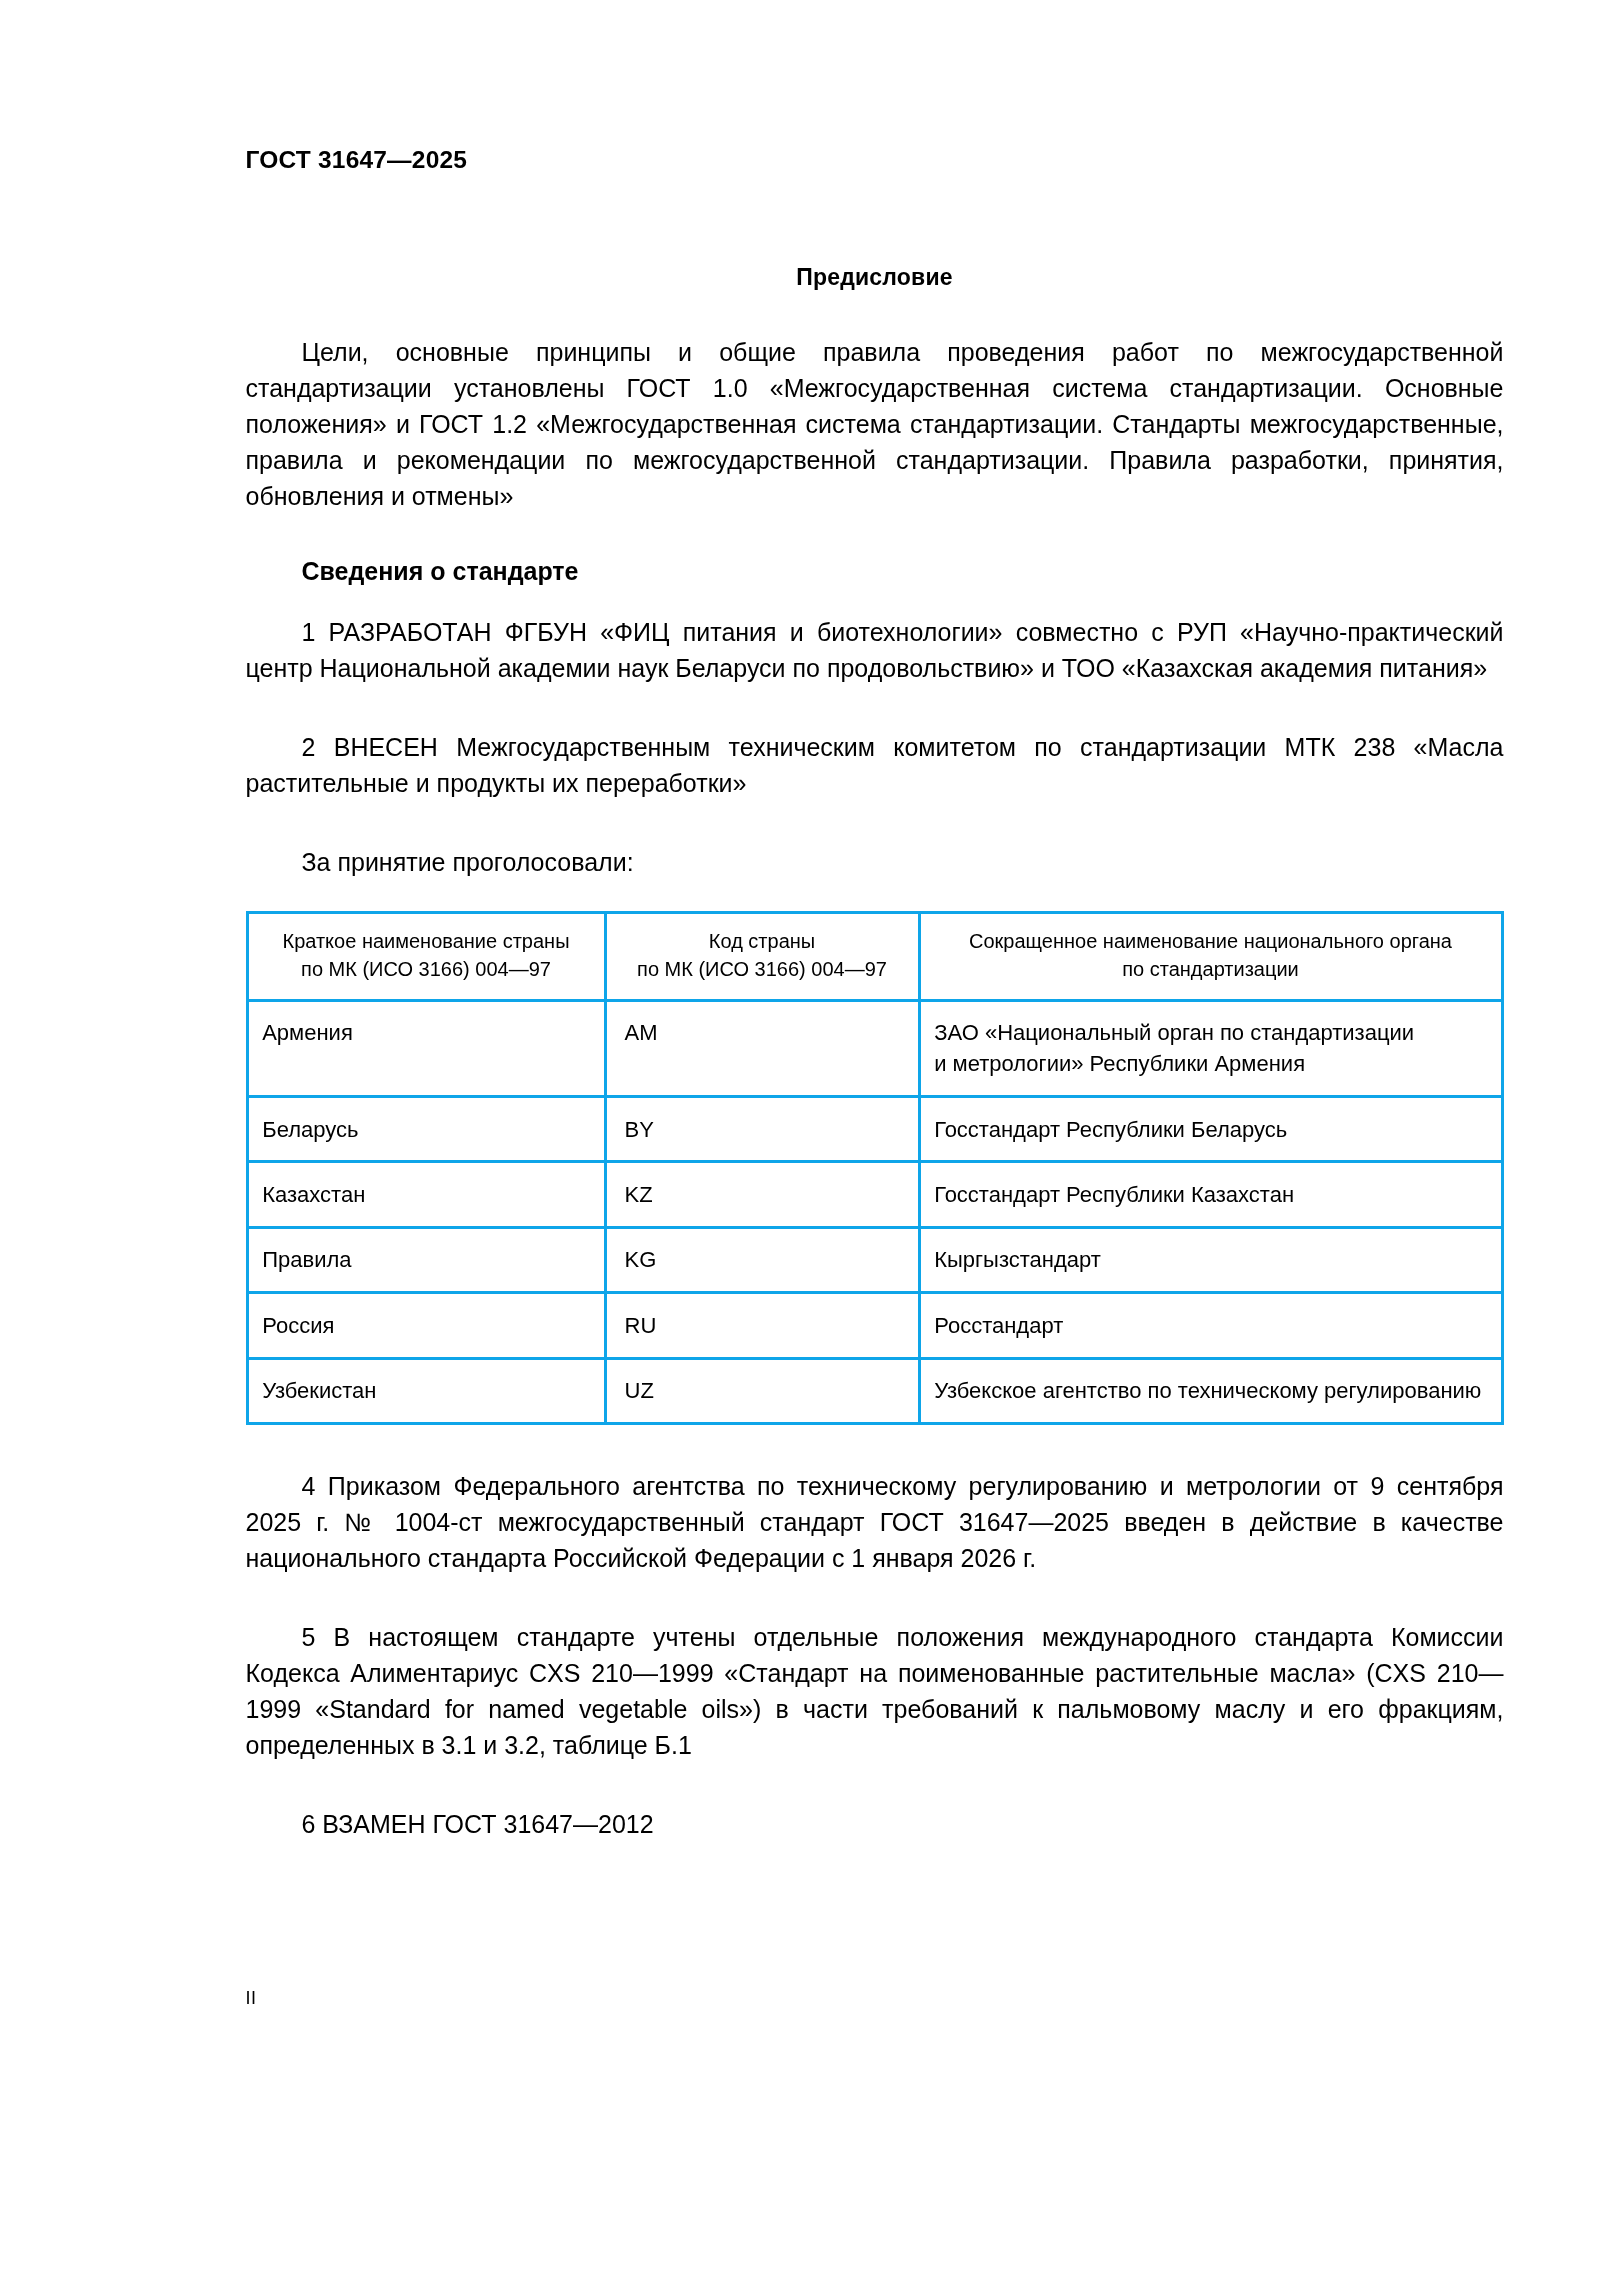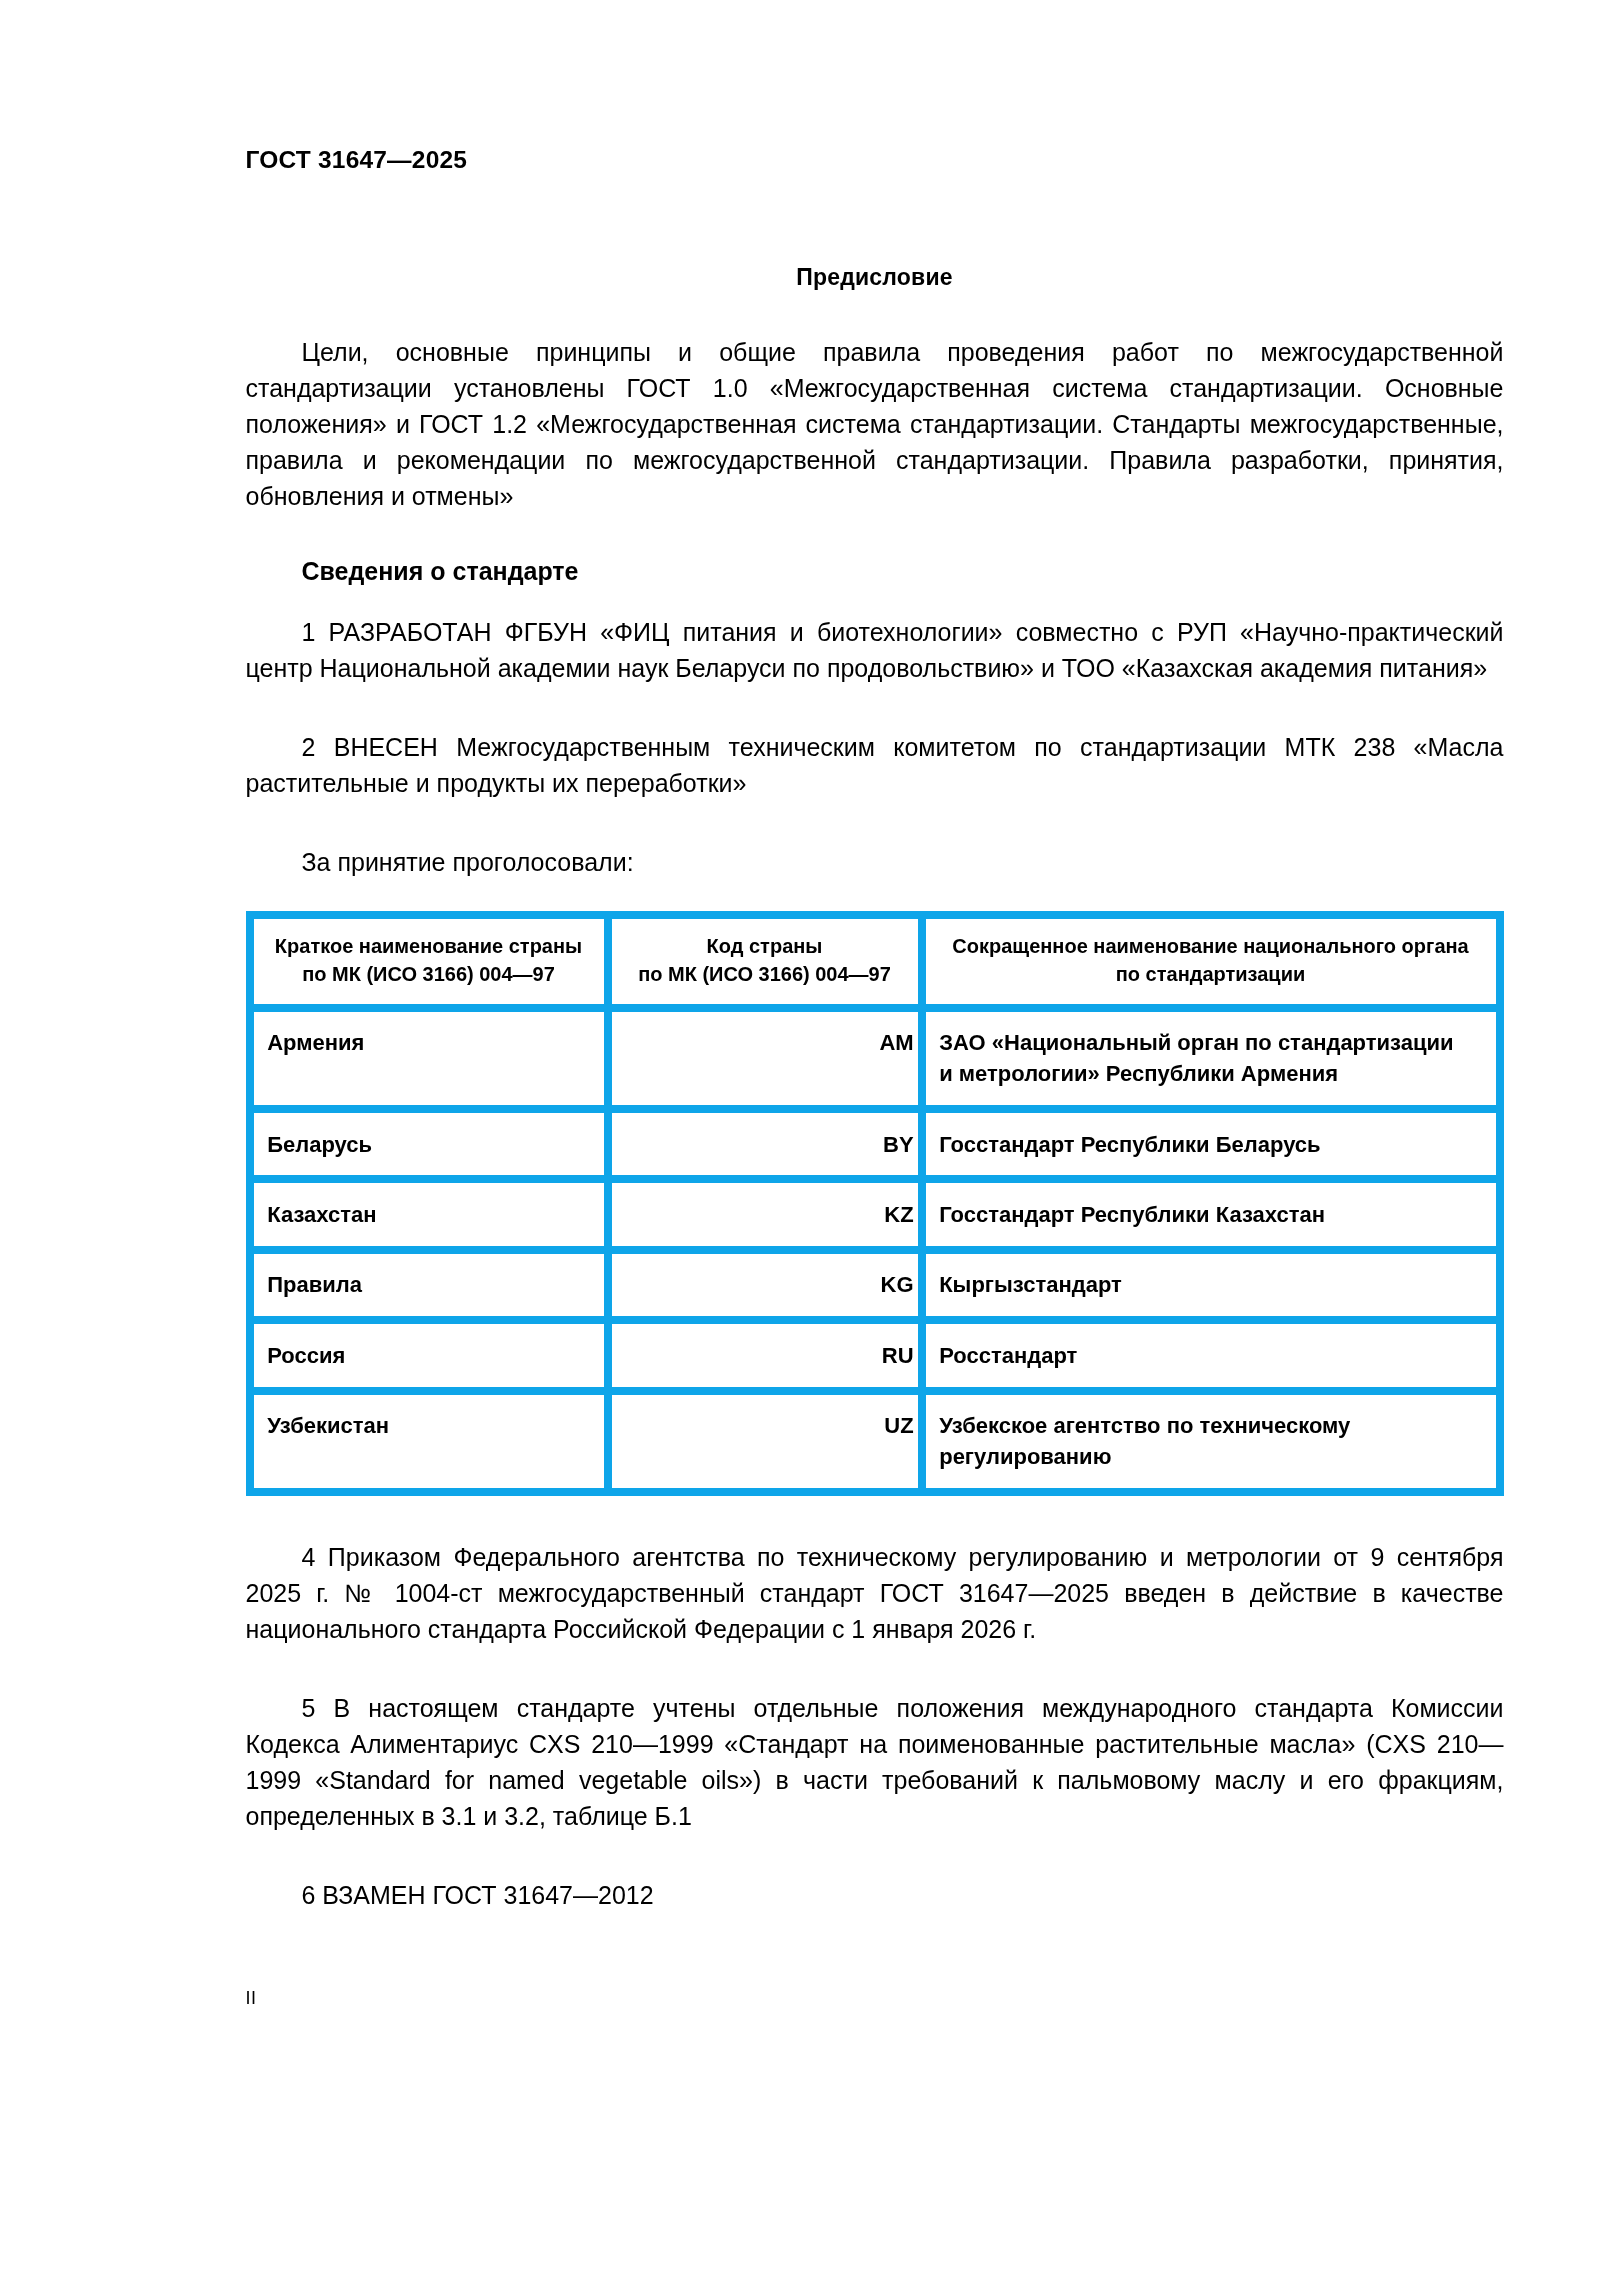--- a/index.html
+++ b/index.html
@@ -66,40 +66,40 @@
   }
 
   
   .vote-table {
     border-collapse: collapse;
     width: 100%;
     margin-top: 31px;
     table-layout: fixed;
   }
   .vote-table td, .vote-table th {
-    border: 8px solid #0ea5e9;
+    border: 3px solid #0ea5e9;
     padding: 0;
     vertical-align: top;
-    font-weight: bold;
+    font-weight: normal;
   }
   .vote-table thead th {
     text-align: center;
     font-size: 20px;
     line-height: 27.4px;
     padding: 13.7px 7.8px 15.7px 7.8px;
     vertical-align: middle;
   }
   .vote-table tbody td {
     font-size: 22px;
     line-height: 31px;
     padding: 15.7px 13.7px 15.7px 13.7px;
   }
   .vote-table tbody td.code {
-    text-align: right;
-    padding-left: 1px;
+    text-align: left;
+    padding-left: 18px;
     padding-right: 3.9px;
   }
   .col-country { width: 358px; }
   .col-code    { width: 314px; }
   .col-body    { width: auto; }
   .cell-line { display: block; }
 
   .folio {
     position: absolute;
     left: 186px;

